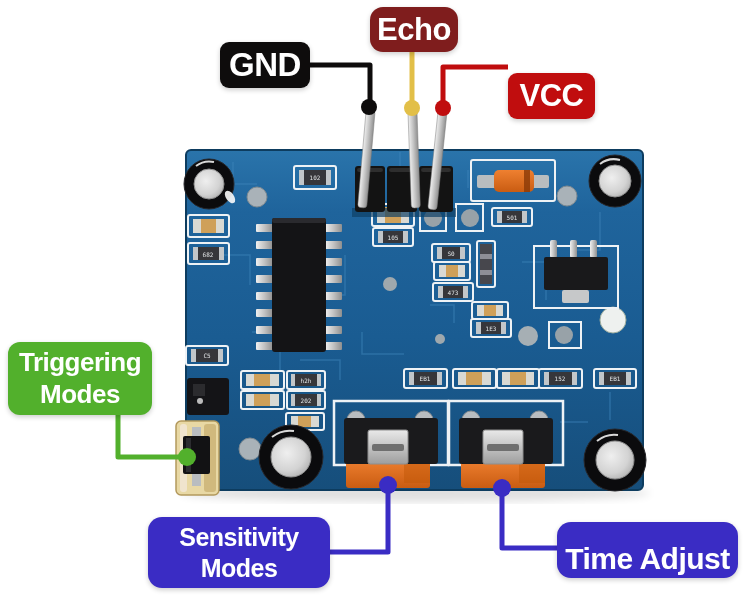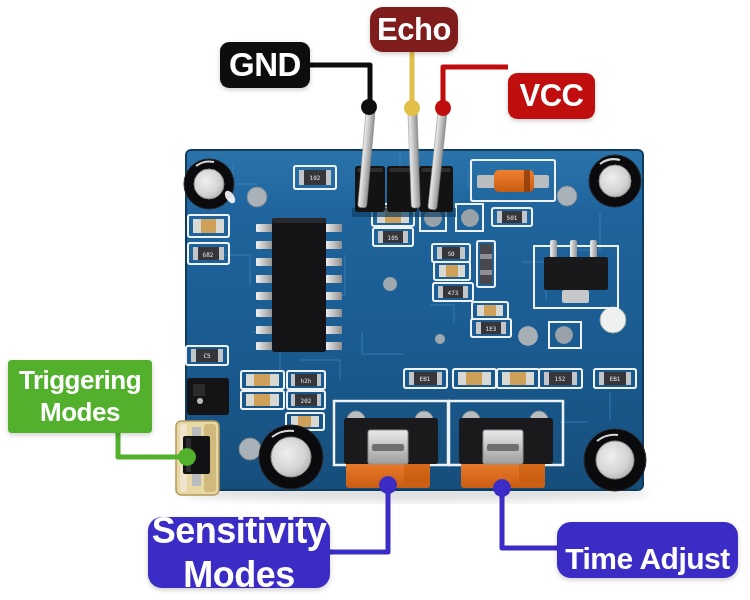--- a/index.html
+++ b/index.html
@@ -6,22 +6,22 @@
   .stage{position:relative;width:750px;height:600px;background:#ffffff;overflow:hidden;
          font-family:"Liberation Sans",sans-serif;}
   .stage svg{position:absolute;left:0;top:0;}
   .callout{position:absolute;display:flex;flex-direction:column;align-items:center;justify-content:center;
            color:#fff;font-weight:bold;text-align:center;border-radius:9px;
            box-shadow:0 2px 5px rgba(0,0,0,.20);letter-spacing:-0.5px;line-height:1.22;}
   .callout span{display:block;}
   .c-gnd {left:220px;top:42px;width:90px;height:46px;font-size:33px;}
   .c-echo{left:370px;top:7px;width:88px;height:45px;font-size:31px;border-radius:13px;}
   .c-vcc {left:508px;top:43px;width:87px;height:46px;font-size:31px;margin-top:30px;}
-  .c-trig{left:8px;top:360px;width:144px;height:73px;font-size:26px;border-radius:4px;}
-  .c-sens{left:148px;top:517px;width:182px;height:71px;font-size:36px;border-radius:14px;}
+  .c-trig{left:8px;top:342px;width:144px;height:73px;font-size:26px;border-radius:12px;}
+  .c-sens{left:148px;top:517px;width:182px;height:71px;font-size:25px;border-radius:14px;}
   .c-time{left:557px;top:522px;width:181px;height:56px;font-size:30px;border-radius:14px;}
   .smdtxt{font-family:"DejaVu Sans Mono",monospace;font-size:6px;fill:#e3e6e8;}
 </style>
 </head>
 <body>
 
 <div class="stage">
 
 <svg width="750" height="600" viewBox="0 0 750 600">
   <defs>

